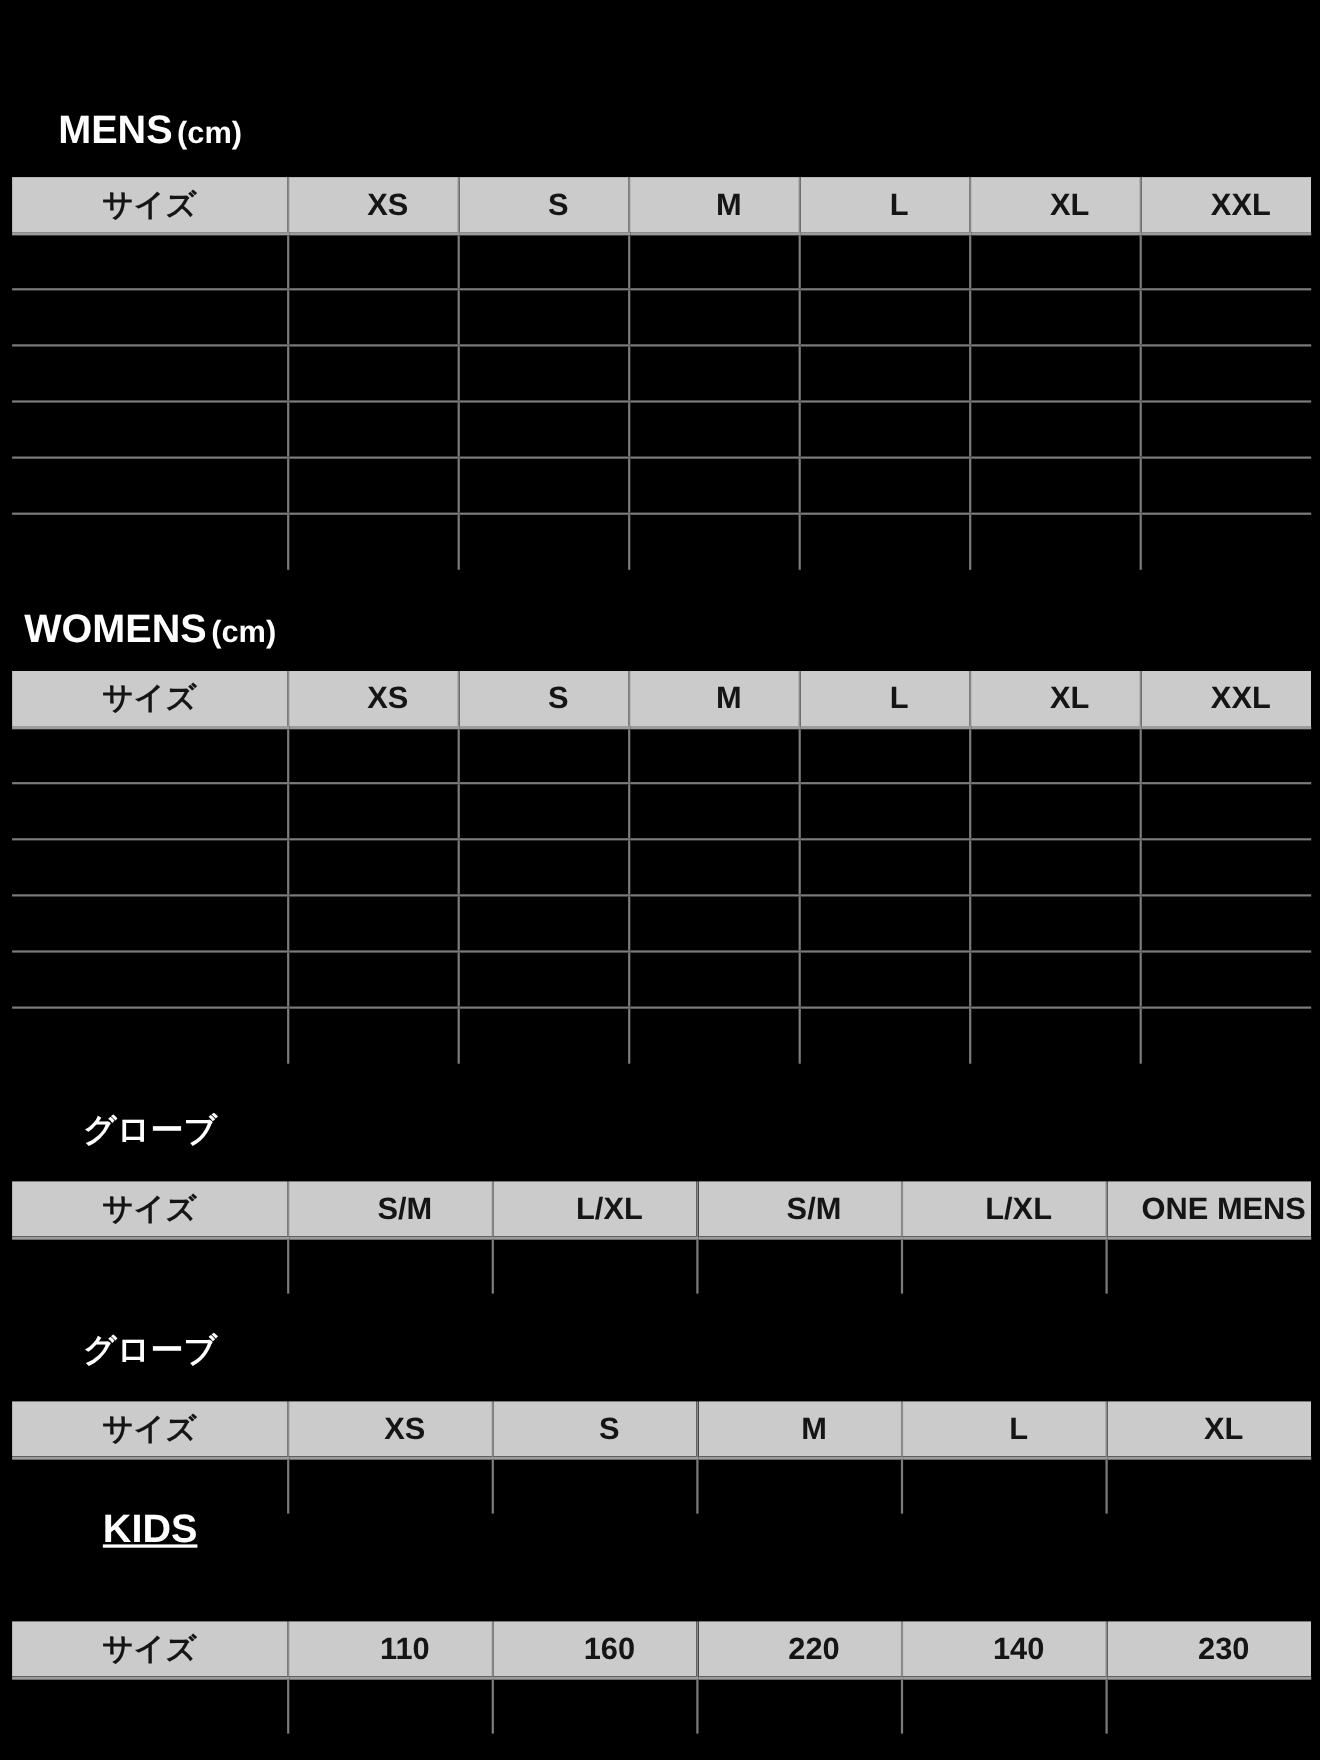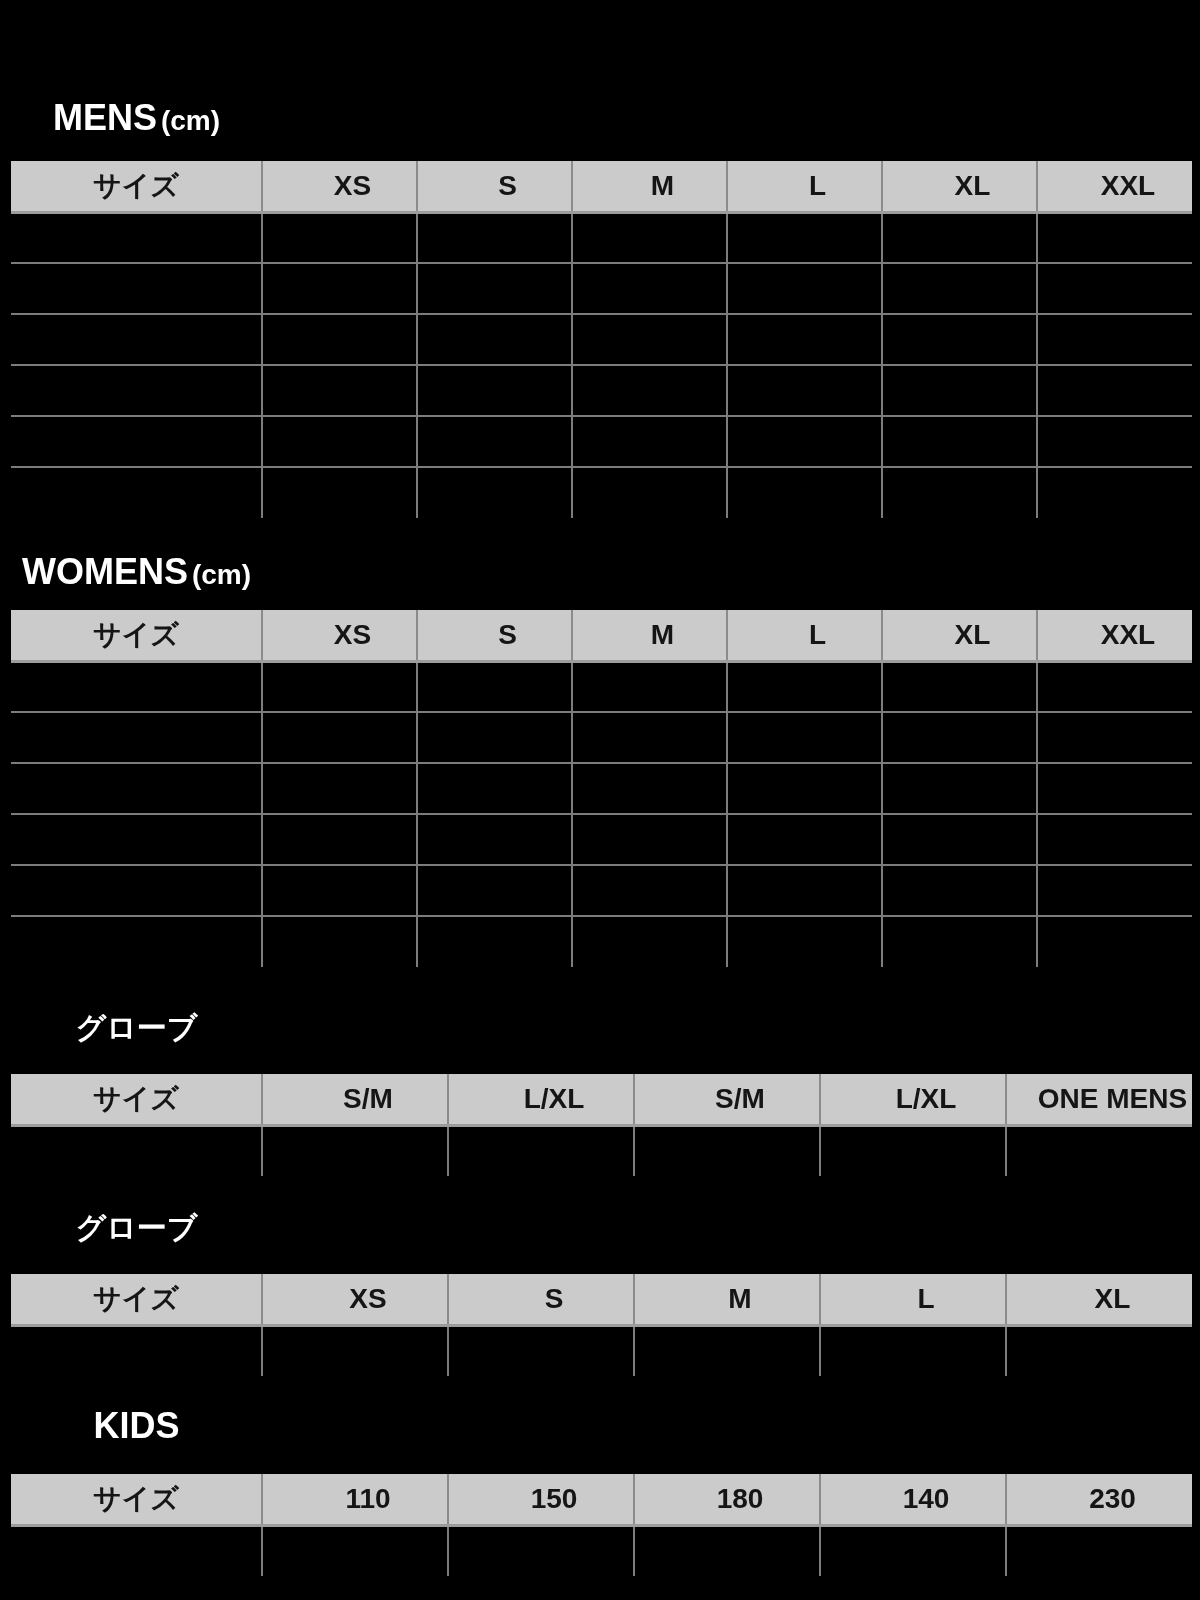--- a/index.html
+++ b/index.html
@@ -57,21 +57,21 @@
   .sec-mens  td{height:51px;}
   .sec-womens .sec-title{top:552px;}
   .sec-womens table{top:610px;}
   .sec-womens td{height:53px;}
   .sec-cap   .sec-title{top:1010px;}
   .sec-cap   table{top:1074px;}
   .sec-cap   td{height:53px;}
   .sec-glove .sec-title{top:1210px;}
   .sec-glove table{top:1274px;}
   .sec-glove td{height:53px;}
-  .sec-kids  .sec-title{top:1406px;}
+  .sec-kids  .sec-title{top:1370px;text-decoration:underline;}
   .sec-kids  table{top:1474px;}
   .sec-kids  td{height:53px;}
   
   col.c-label{width:251px;}
   .cols7 col.c-data{width:155px;}
   .cols6 col.c-data{width:186px;}
 </style>
 </head>
 <body>
 
@@ -315,22 +315,22 @@
         <col class="c-data">
         <col class="c-data">
         <col class="c-data">
         <col class="c-data">
         <col class="c-data">
       </colgroup>
     <thead>
       <tr>
         <th>サイズ</th>
         <th>110</th>
-        <th>150</th>
-        <th>180</th>
+        <th>160</th>
+        <th>220</th>
         <th>140</th>
         <th>230</th>
       </tr>
     </thead>
     <tbody>
         <tr>
           <td></td>
           <td></td>
           <td></td>
           <td></td>

